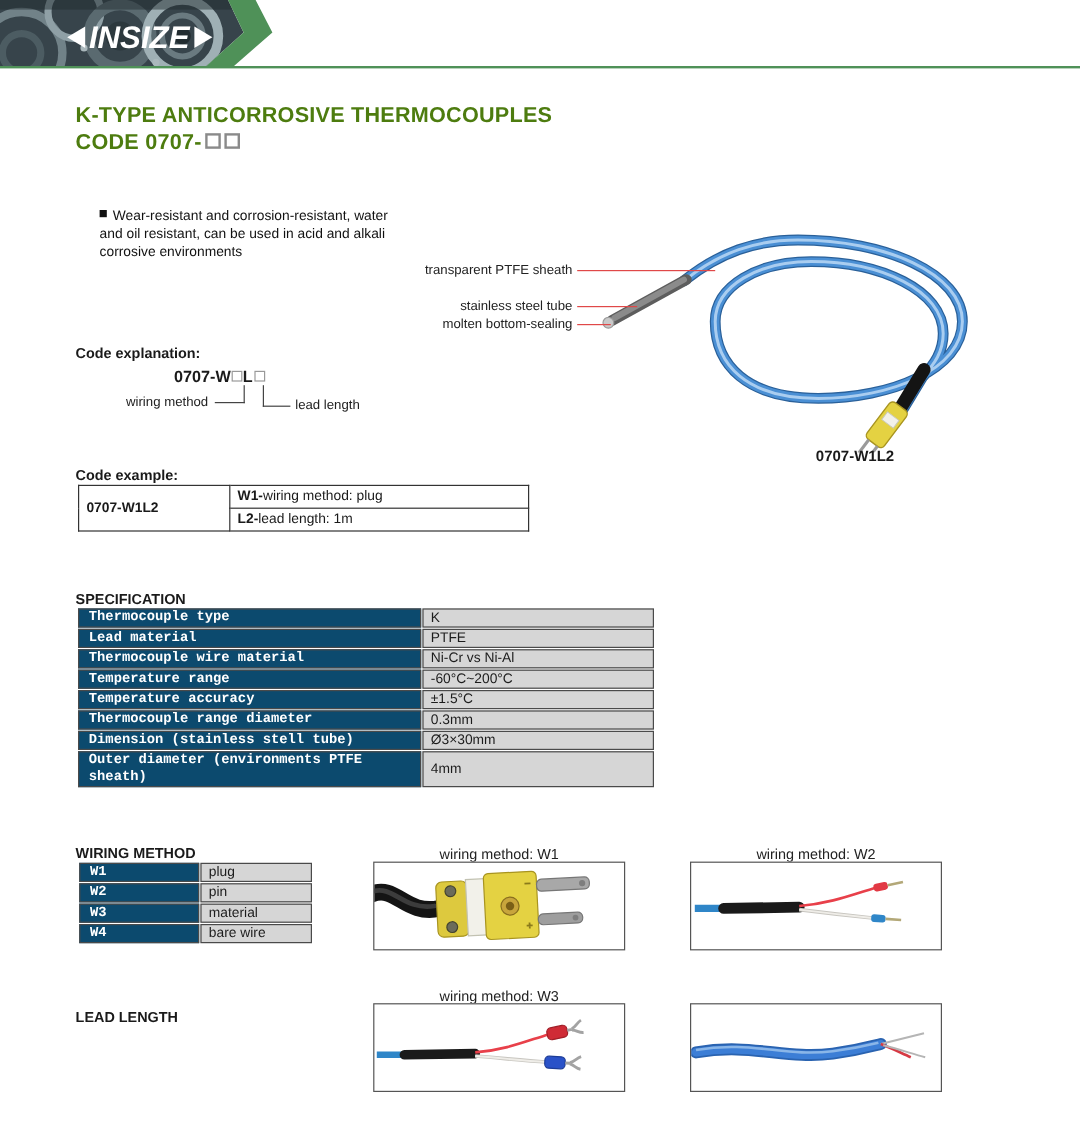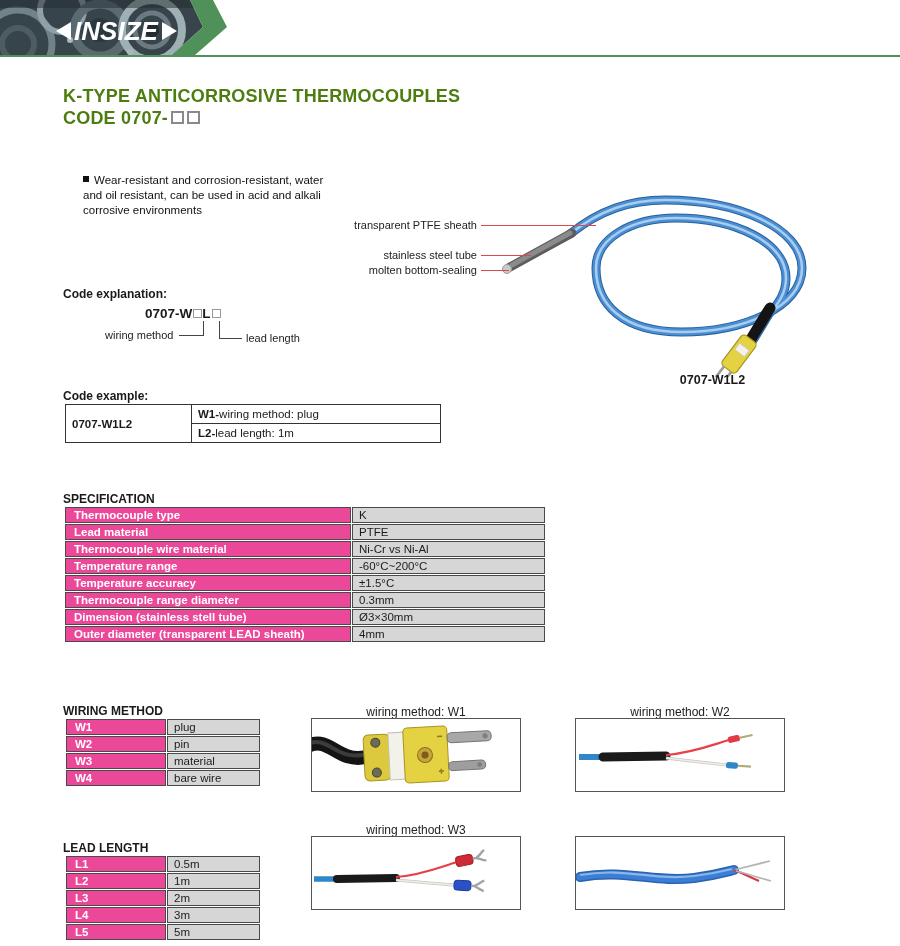--- a/index.html
+++ b/index.html
@@ -34,21 +34,21 @@
   
   .ce-table{position:absolute;left:65px;top:404px;border-collapse:collapse;}
   .ce-table td{border:1px solid #333;font-size:11.5px;padding:1px 6px;height:16px;vertical-align:middle;}
   .ce-code{width:113px;font-weight:bold;font-size:12px;}
   .ce-val{width:236px;}
   .bold{font-weight:bold;}
 
   
   .gtable{position:absolute;border-collapse:separate;border-spacing:1px;background:#fff;}
   .gtable td{height:14px;line-height:14px;font-size:11.5px;border:1px solid #4a4a4a;vertical-align:middle;}
-  .gtable td.k{background:#ec4899;color:#fff;font-weight:bold;padding:0 0 0 8px;}
+  .gtable td.k{background:#0c4a6e;color:#fff;font-weight:bold;padding:0 0 0 8px;font-family:Liberation Mono, monospace;}
   .gtable td.v{background:#d6d6d6;color:#1c1c1c;padding:0 0 0 6px;}
 
   
   .wbox{position:absolute;width:208px;height:72px;border:1px solid #555;background:#fff;}
   .wtitle{position:absolute;width:210px;text-align:center;font-size:12px;color:#222;}
 </style>
 </head>
 <body>
 
 <div class="page">
@@ -171,21 +171,21 @@
         </tr>
     <tr>
           <td class="k">Thermocouple range diameter</td>
           <td class="v">0.3mm</td>
         </tr>
     <tr>
           <td class="k">Dimension (stainless stell tube)</td>
           <td class="v">Ø3×30mm</td>
         </tr>
     <tr>
-          <td class="k">Outer diameter (transparent LEAD sheath)</td>
+          <td class="k">Outer diameter (environments PTFE sheath)</td>
           <td class="v">4mm</td>
         </tr>
   </tbody>
     </table>
 
   <div class="sec-h" style="left:63px;top:704px;">WIRING METHOD</div>
   <table class="gtable" style="left:65px;top:718px;">
     <tbody>
         <tr>
           <td class="k" style="width:90px;">W1</td>
@@ -242,44 +242,20 @@
       <path d="M90,39 C114,42 132,44 151,46" fill="none" stroke="#c8c6c0" stroke-width="3"></path>
       <path d="M90,39 C114,42 132,44 151,46" fill="none" stroke="#efede8" stroke-width="1.6"></path>
       <g transform="translate(151,46) rotate(4)">
         <rect x="-1" y="-3.2" width="12" height="6.4" rx="2.5" fill="#2f86c8"></rect>
         <line x1="11" y1="0" x2="24" y2="0" stroke="#b3a878" stroke-width="2.2"></line>
       </g>
     </svg>
   </div>
 
   <div class="sec-h" style="left:63px;top:841px;">LEAD LENGTH</div>
-  <table class="gtable" style="left:65px;top:855px;">
-    <tbody>
-        <tr>
-          <td class="k" style="width:90px;">L1</td>
-          <td class="v" style="width:85px;">0.5m</td>
-        </tr>
-    <tr>
-          <td class="k">L2</td>
-          <td class="v">1m</td>
-        </tr>
-    <tr>
-          <td class="k">L3</td>
-          <td class="v">2m</td>
-        </tr>
-    <tr>
-          <td class="k">L4</td>
-          <td class="v">3m</td>
-        </tr>
-    <tr>
-          <td class="k">L5</td>
-          <td class="v">5m</td>
-        </tr>
-  </tbody>
-    </table>
 
   <div class="wtitle" style="left:311px;top:823px;">wiring method: W3</div>
   <div class="wbox" style="left:311px;top:836px;">
     <svg width="208" height="72" viewBox="0 0 208 72">
       <line x1="2" y1="42" x2="28" y2="42" stroke="#2f86c8" stroke-width="5.5"></line>
       <line x1="25" y1="42" x2="84" y2="41" stroke="#1a1a1a" stroke-width="8" stroke-linecap="round"></line>
       <path d="M84,40 C110,38 128,30 145,25" fill="none" stroke="#e8404a" stroke-width="2.2"></path>
       <g transform="translate(145,25) rotate(-12)">
         <rect x="-1" y="-5" width="17" height="10" rx="3.5" fill="#cf2b36" stroke="#a01f28"></rect>
         <path d="M16,0 h4 M20,-0.5 C24,-1.5 25,-4.5 29,-6 M20,0.5 C24,1.5 25,4 29,4.5" fill="none" stroke="#a3a3a3" stroke-width="2.4"></path>

